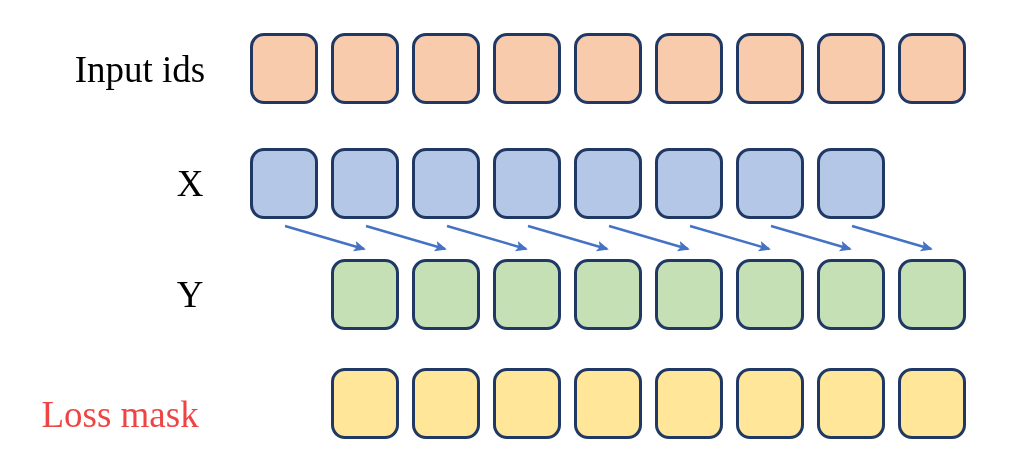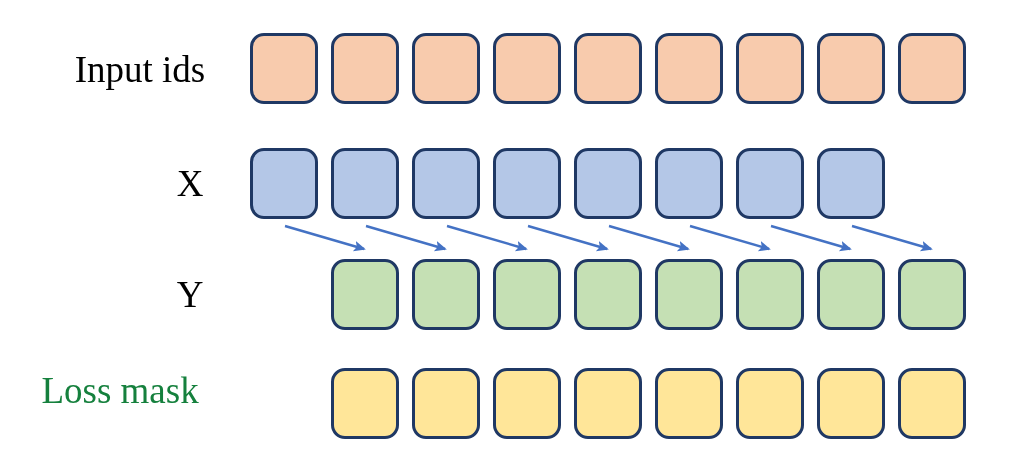--- a/index.html
+++ b/index.html
@@ -53,21 +53,21 @@
   }
 </style>
 </head>
 <body>
 
 <div id="diagram">
 
   <div class="row-label" style="left: 140px; top: 69px; color: rgb(0, 0, 0);">Input ids</div>
   <div class="row-label" style="left: 190px; top: 183px; color: rgb(0, 0, 0);">X</div>
   <div class="row-label" style="left: 190px; top: 294px; color: rgb(0, 0, 0);">Y</div>
-  <div class="row-label" style="left: 120px; top: 390px; color: #15803d;">Loss mask</div>
+  <div class="row-label" style="left: 120px; top: 414px; color: #ef4444;">Loss mask</div>
 
   <div class="row" style="left: 250px; top: 33px;">
       <div class="cell" style="background: rgb(248, 203, 173); border-color: rgb(31, 56, 100);"></div>
       <div class="cell" style="background: rgb(248, 203, 173); border-color: rgb(31, 56, 100);"></div>
       <div class="cell" style="background: rgb(248, 203, 173); border-color: rgb(31, 56, 100);"></div>
       <div class="cell" style="background: rgb(248, 203, 173); border-color: rgb(31, 56, 100);"></div>
       <div class="cell" style="background: rgb(248, 203, 173); border-color: rgb(31, 56, 100);"></div>
       <div class="cell" style="background: rgb(248, 203, 173); border-color: rgb(31, 56, 100);"></div>
       <div class="cell" style="background: rgb(248, 203, 173); border-color: rgb(31, 56, 100);"></div>
       <div class="cell" style="background: rgb(248, 203, 173); border-color: rgb(31, 56, 100);"></div>

